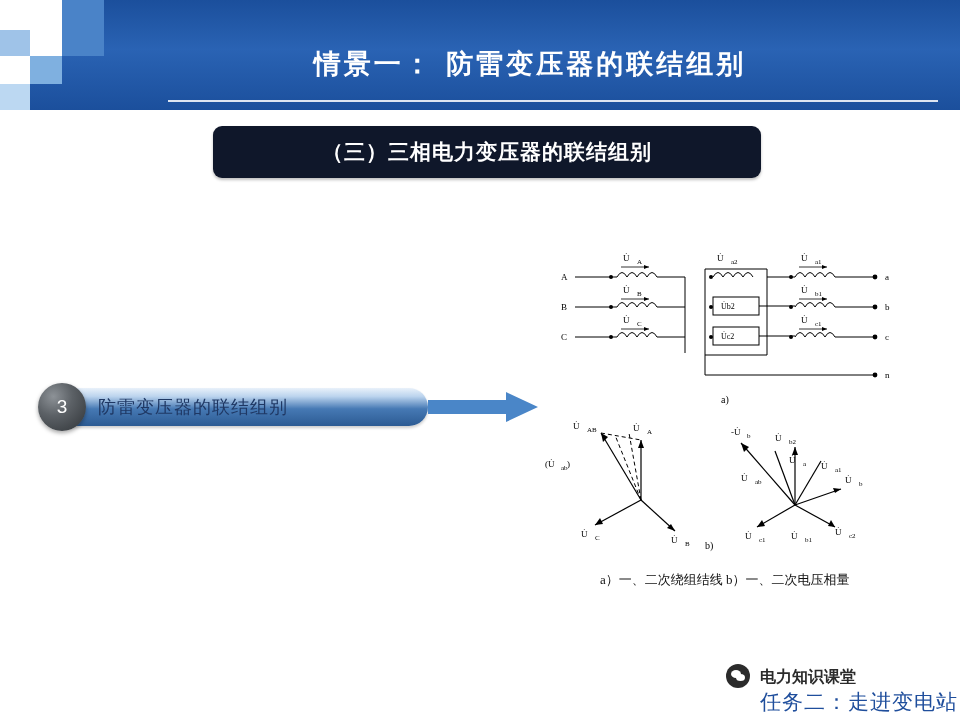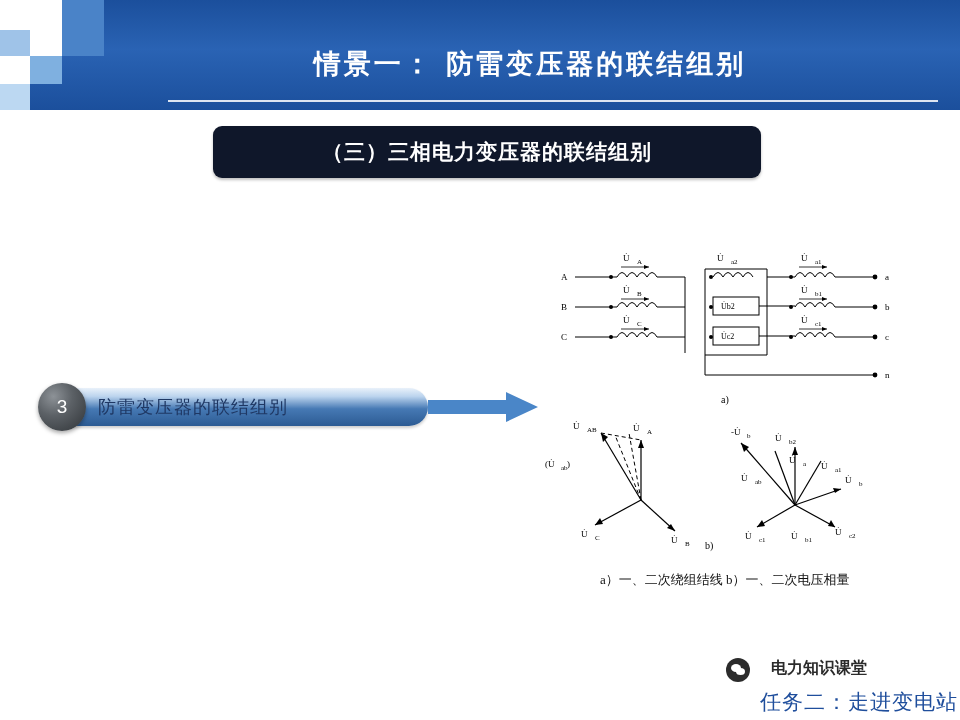--- a/index.html
+++ b/index.html
@@ -88,21 +88,21 @@
     font-size:13px; color:#111; line-height:1.5;
   }
 
   
   .footer-text {
     position:absolute; left:760px; top:688px;
     color:#1f4e9c; font-size:21px; letter-spacing:1px;
   }
   .wechat {
     position:absolute; left:726px; top:658px; width:220px; height:30px;
-    display:flex; align-items:flex-start; gap:21px;
+    display:flex; align-items:flex-end; gap:10px;
   }
   .wechat-badge {
     width:24px;height:24px;border-radius:50%;
     background:#2b2b2b;
     display:flex;align-items:center;justify-content:center;
   }
   .wechat-name { color:#2b2b2b; font-size:16px; font-weight:bold; }
 </style>
 </head>
 <body>

